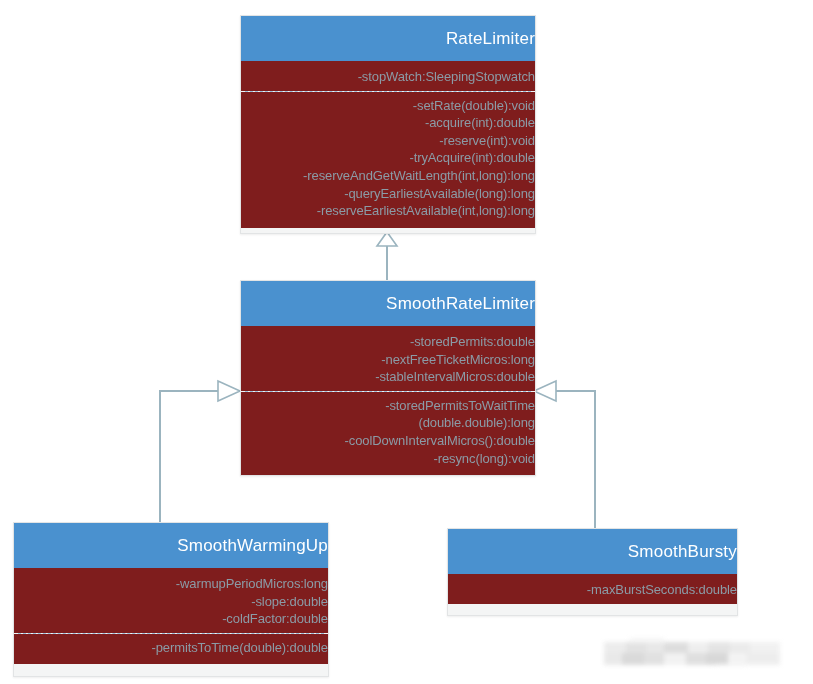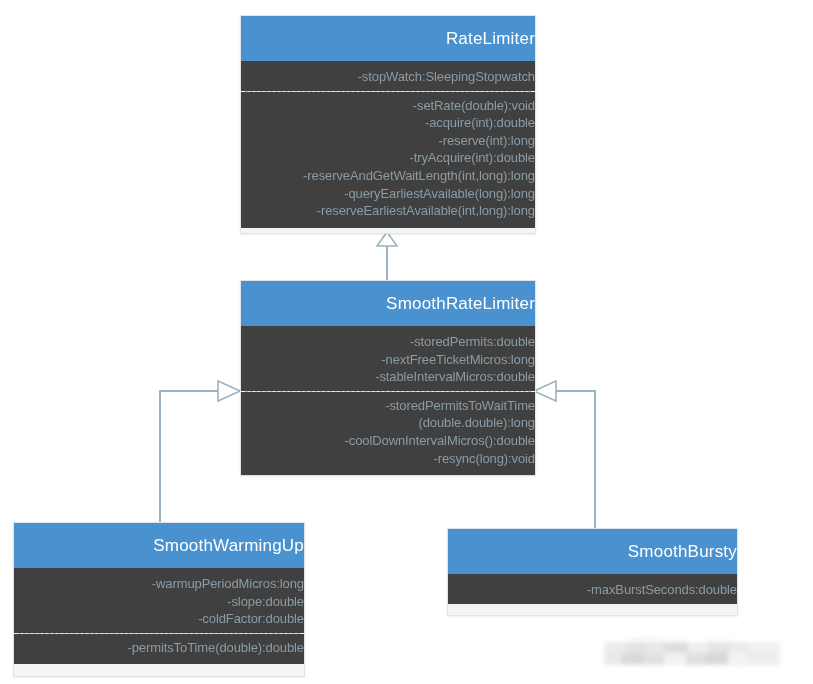--- a/index.html
+++ b/index.html
@@ -36,21 +36,21 @@
     font-size: 17px;
     line-height: 1;
     letter-spacing: 0.2px;
     padding: 14px 0 0 14px;
     height: 45px;
     overflow: hidden;
   }
   .uml-compartment {
     box-sizing: border-box;
     padding: 7px 0 8px 14px;
-    background: #404040;
+    background: #7f1d1d;
   }
   .uml-compartment.attrs {
     padding-bottom: 5px;
   }
   .uml-compartment.ops {
     padding-top: 5px;
   }
   .uml-sep {
     height: 0;
     border-top: 1px dashed #9cc3dd;
@@ -112,21 +112,21 @@
 
   <div class="uml-class" style="left:240px; top:15px; width:296px; height:219px;">
     <div class="uml-header">RateLimiter</div>
     <div class="uml-compartment attrs">
       <div class="uml-member">-stopWatch:SleepingStopwatch</div>
     </div>
     <div class="uml-sep"></div>
     <div class="uml-compartment ops">
       <div class="uml-member">-setRate(double):void</div>
       <div class="uml-member">-acquire(int):double</div>
-      <div class="uml-member">-reserve(int):long</div>
+      <div class="uml-member">-reserve(int):void</div>
       <div class="uml-member">-tryAcquire(int):double</div>
       <div class="uml-member">-reserveAndGetWaitLength(int,long):long</div>
       <div class="uml-member">-queryEarliestAvailable(long):long</div>
       <div class="uml-member">-reserveEarliestAvailable(int,long):long</div>
     </div>
   </div>
 
   <div class="uml-class" style="left:240px; top:280px; width:296px; height:196px;">
     <div class="uml-header">SmoothRateLimiter</div>
     <div class="uml-compartment attrs">
@@ -136,21 +136,21 @@
     </div>
     <div class="uml-sep"></div>
     <div class="uml-compartment ops">
       <div class="uml-member">-storedPermitsToWaitTime</div>
       <div class="uml-member">(double.double):long</div>
       <div class="uml-member">-coolDownIntervalMicros():double</div>
       <div class="uml-member">-resync(long):void</div>
     </div>
   </div>
 
-  <div class="uml-class" style="left:13px; top:522px; width:292px; height:155px;">
+  <div class="uml-class" style="left:13px; top:522px; width:316px; height:155px;">
     <div class="uml-header">SmoothWarmingUp</div>
     <div class="uml-compartment attrs">
       <div class="uml-member">-warmupPeriodMicros:long</div>
       <div class="uml-member">-slope:double</div>
       <div class="uml-member">-coldFactor:double</div>
     </div>
     <div class="uml-sep"></div>
     <div class="uml-compartment ops">
       <div class="uml-member">-permitsToTime(double):double</div>
     </div>

